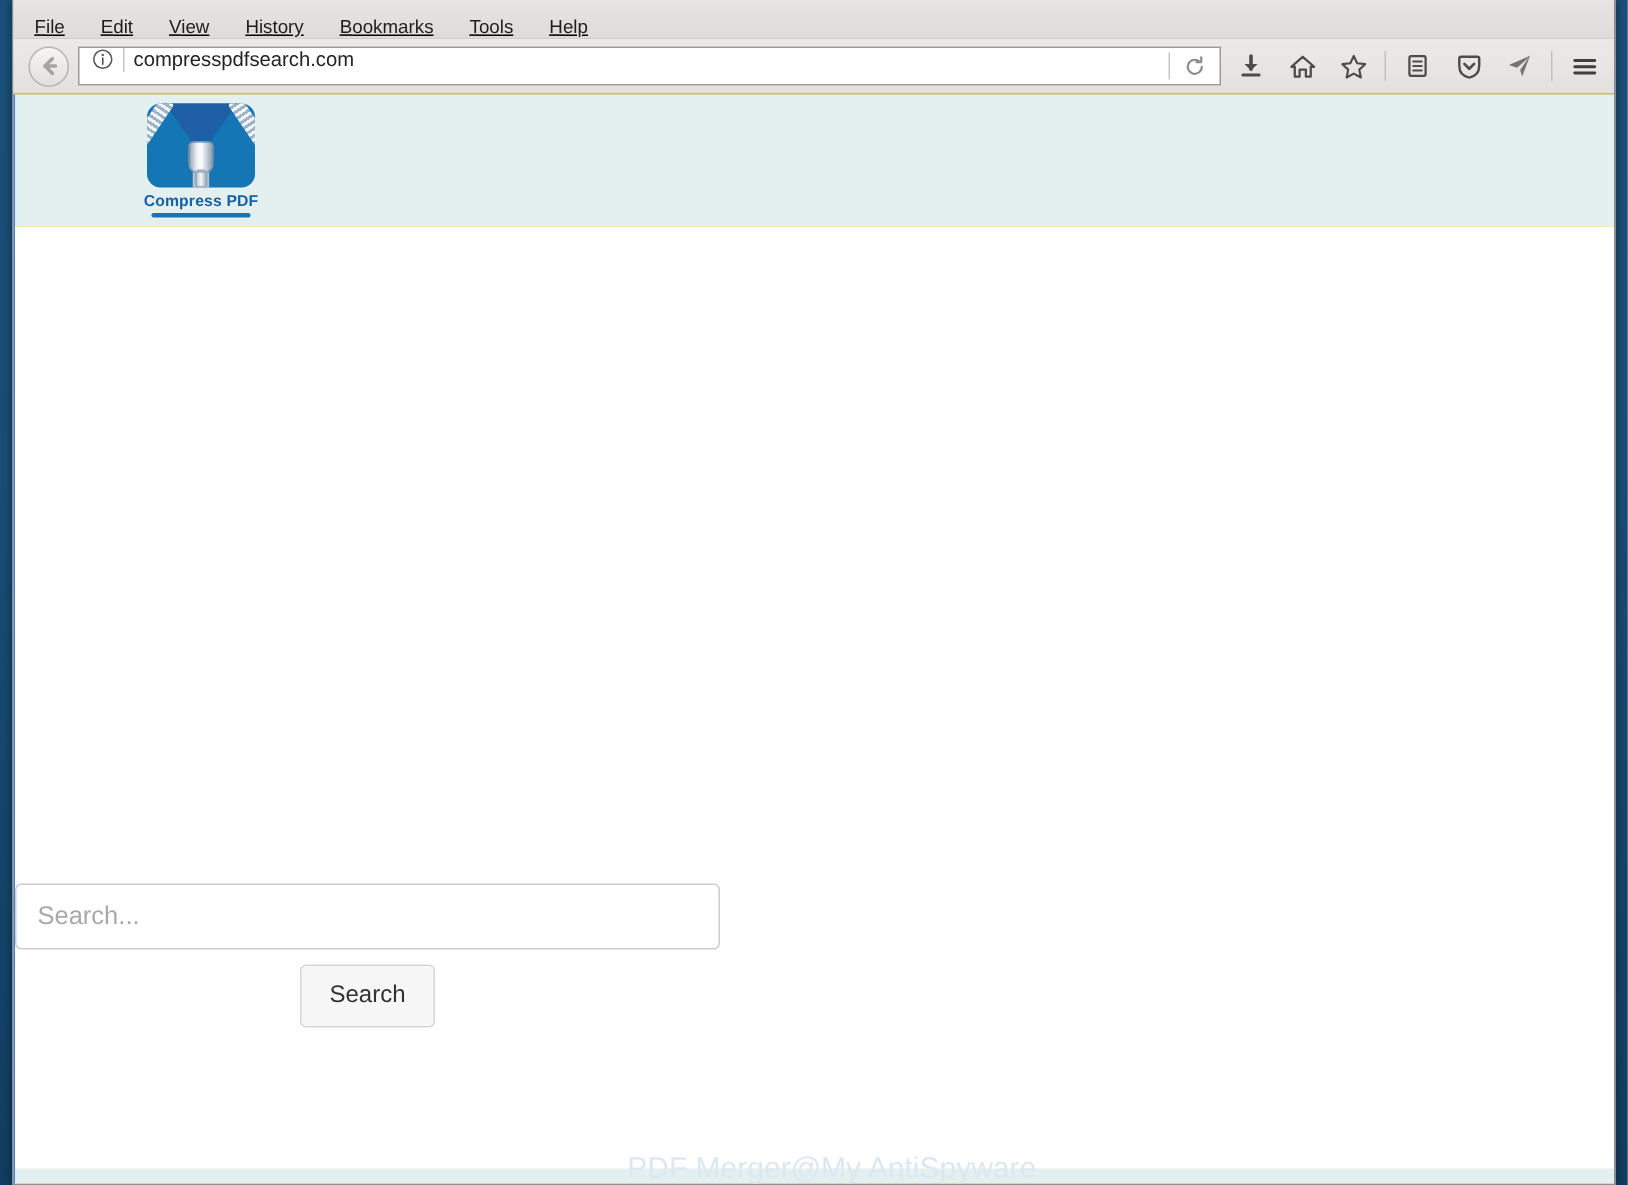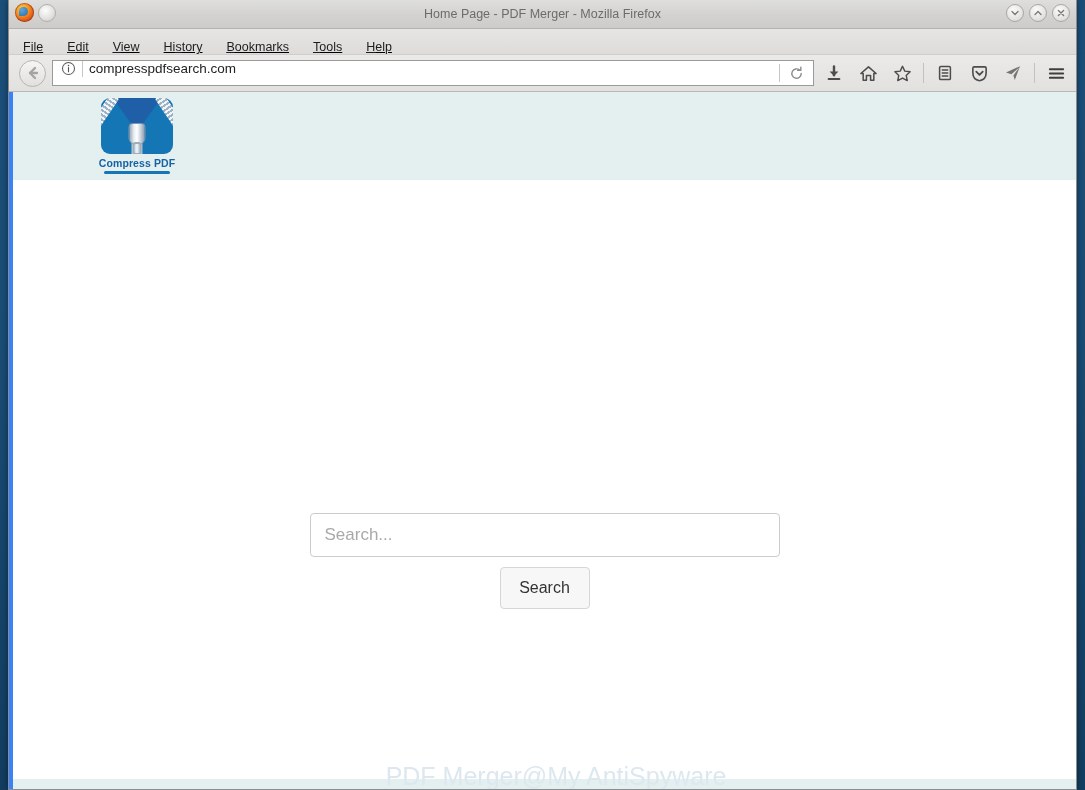--- a/index.html
+++ b/index.html
@@ -285,21 +285,21 @@
     margin: 0 1px;
     flex: 0 0 auto;
   }
 
   
   #content {
     flex: 1 1 auto;
     background: #eab308;
     position: relative;
     overflow: hidden;
-    border-left: 4px solid #3b82f6;
+    border-left: 1px solid #3b82f6;
   }
   #site-header {
     height: 88px;
     background: #e4eff0;
     display: flex;
     align-items: center;
     padding-left: 88px;
     box-sizing: border-box;
   }
 
@@ -400,21 +400,21 @@
     height: 3px;
     background: #1476b5;
     border-radius: 2px;
   }
 
   #page-body {
     position: relative;
     background: #ffffff;
     height: calc(100% - 88px);
     display: flex;
-    flex-direction: column;
+    flex-direction: row;
     align-items: center;
   }
   #search-form {
     margin-top: 333px;
     width: 470px;
     display: flex;
     flex-direction: column;
     align-items: center;
   }
   #search-input {
@@ -463,62 +463,38 @@
     left: 0; right: 0;
     bottom: 0;
     height: 10px;
     background: #e4eff0;
   }
   #watermark {
     position: absolute;
     left: 0; right: 0;
     bottom: -2px;
     text-align: center;
-    font-size: 25px;
+    font-size: 20px;
     color: #dce8ef;
     font-family: "Liberation Sans", sans-serif;
     white-space: nowrap;
     pointer-events: none;
     padding-left: 23px;
   }
 </style>
 </head>
 <body>
 
 <div id="desktop">
   <span id="desk-label-1" class="desktop-icon-label">adsense.html</span>
   <span id="desk-label-2" class="desktop-icon-label">update_list.txt</span>
 </div>
 
 <div id="window">
 
-  <div id="titlebar">
-    <div class="tb-left-btns">
-      <div class="ff-logo"></div>
-      <div class="tb-dot"></div>
-    </div>
-    <div id="titlebar-title">Home Page - PDF Merger - Mozilla Firefox</div>
-    <div class="tb-right-btns">
-      <div class="wbtn">
-        <svg width="10" height="10" viewBox="0 0 10 10">
-          <path d="M2 3.5 L5 6.5 L8 3.5" fill="none" stroke="#7a7a78" stroke-width="1.4" stroke-linecap="round"></path>
-        </svg>
-      </div>
-      <div class="wbtn">
-        <svg width="10" height="10" viewBox="0 0 10 10">
-          <path d="M2 6.5 L5 3.5 L8 6.5" fill="none" stroke="#7a7a78" stroke-width="1.4" stroke-linecap="round"></path>
-        </svg>
-      </div>
-      <div class="wbtn">
-        <svg width="10" height="10" viewBox="0 0 10 10">
-          <path d="M2.4 2.4 L7.6 7.6 M7.6 2.4 L2.4 7.6" fill="none" stroke="#7a7a78" stroke-width="1.4" stroke-linecap="round"></path>
-        </svg>
-      </div>
-    </div>
-  </div>
 
   <div id="menubar">
     <div class="menu-item"><span class="ak">F</span><span>ile</span></div>
     <div class="menu-item"><span class="ak">E</span><span>dit</span></div>
     <div class="menu-item"><span class="ak">V</span><span>iew</span></div>
     <div class="menu-item">Hi<span class="ak">s</span>tory</div>
     <div class="menu-item"><span class="ak">B</span>ookmarks</div>
     <div class="menu-item"><span class="ak">T</span>ools</div>
     <div class="menu-item"><span class="ak">H</span>elp</div>
   </div>

